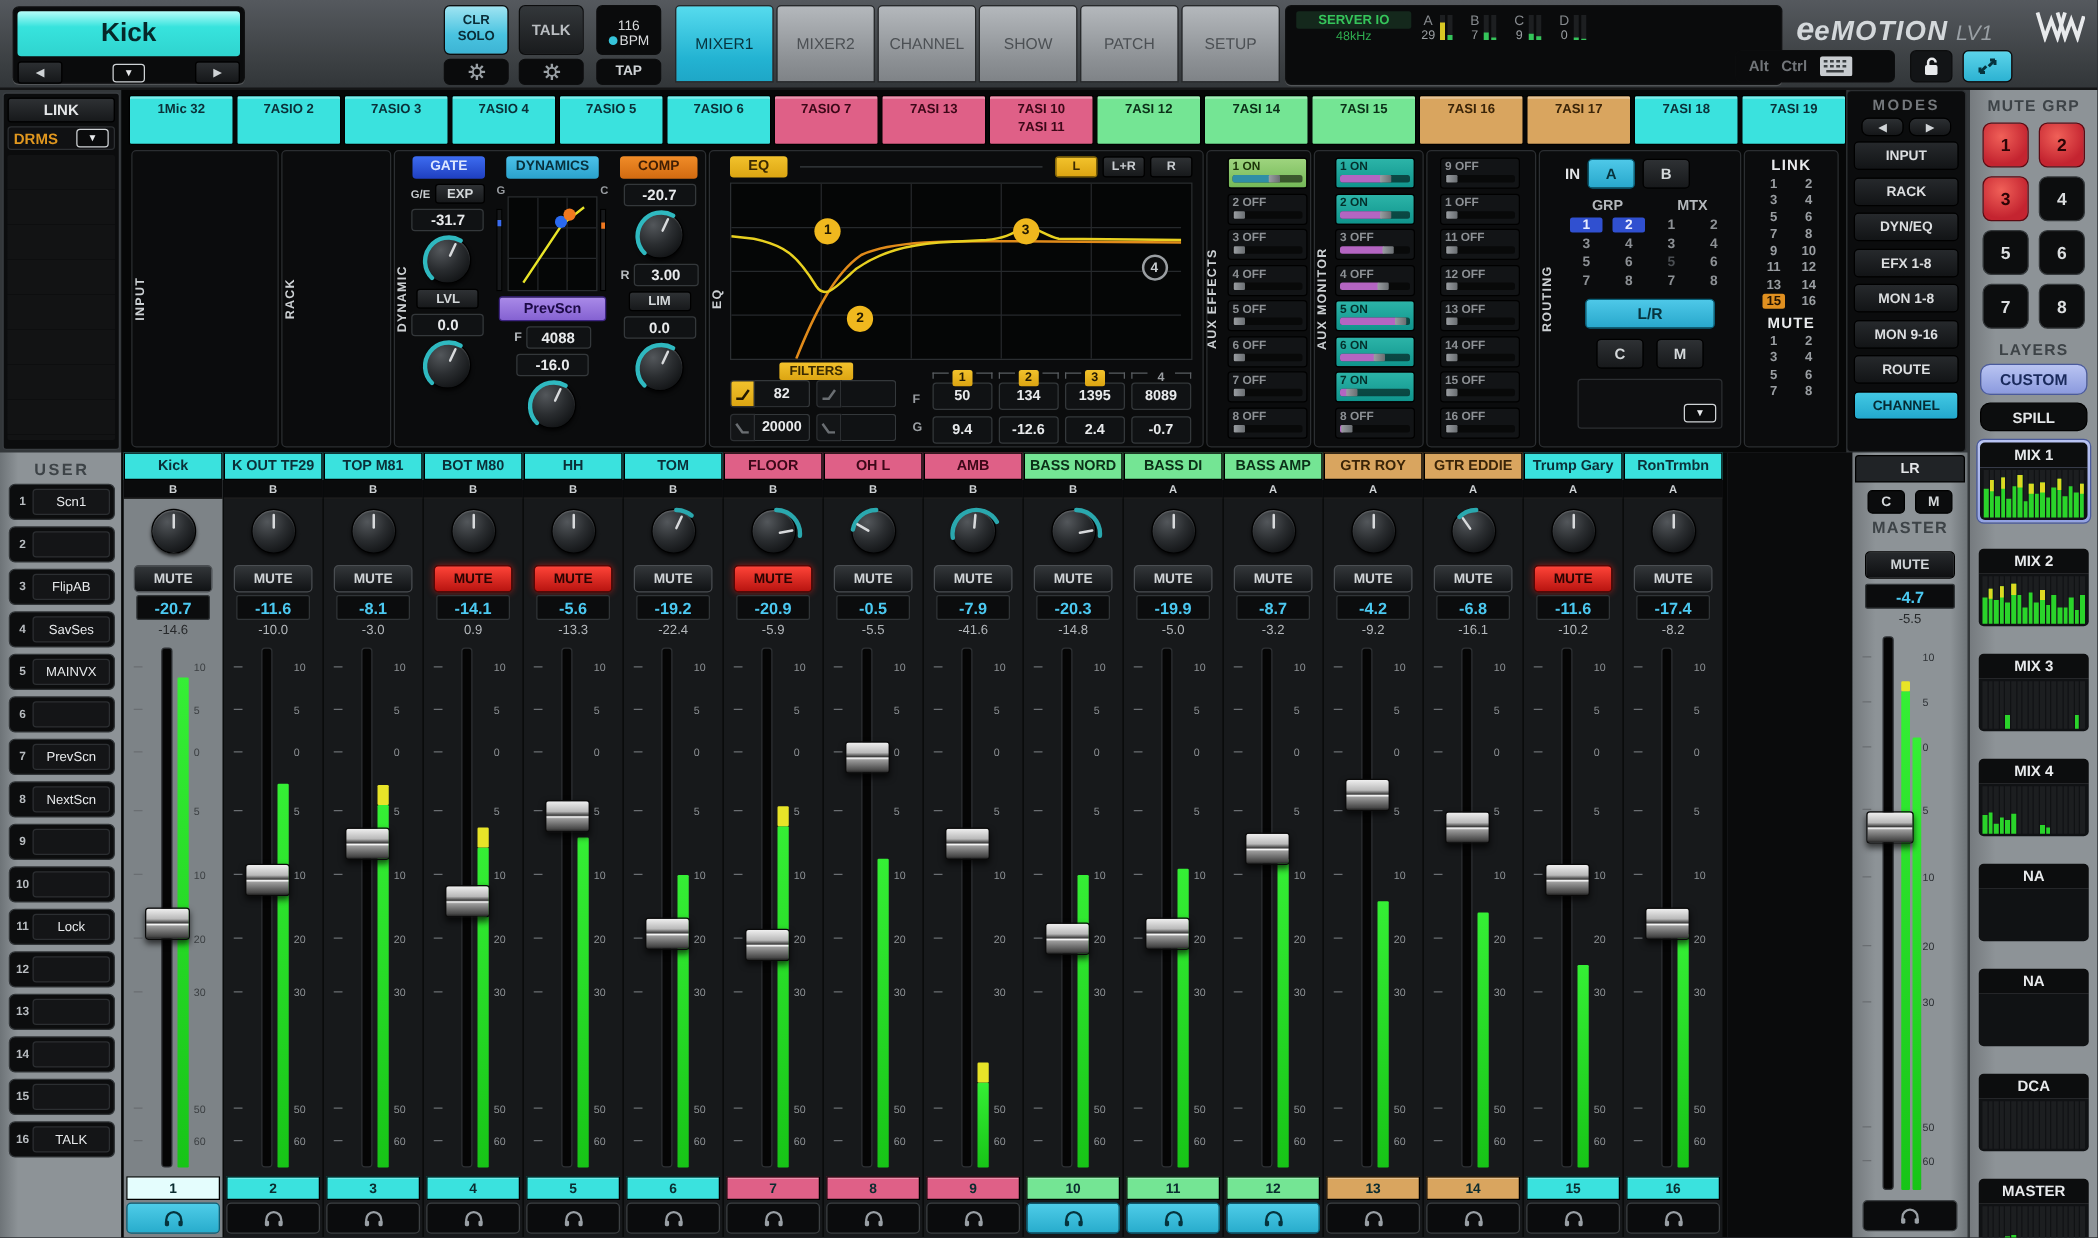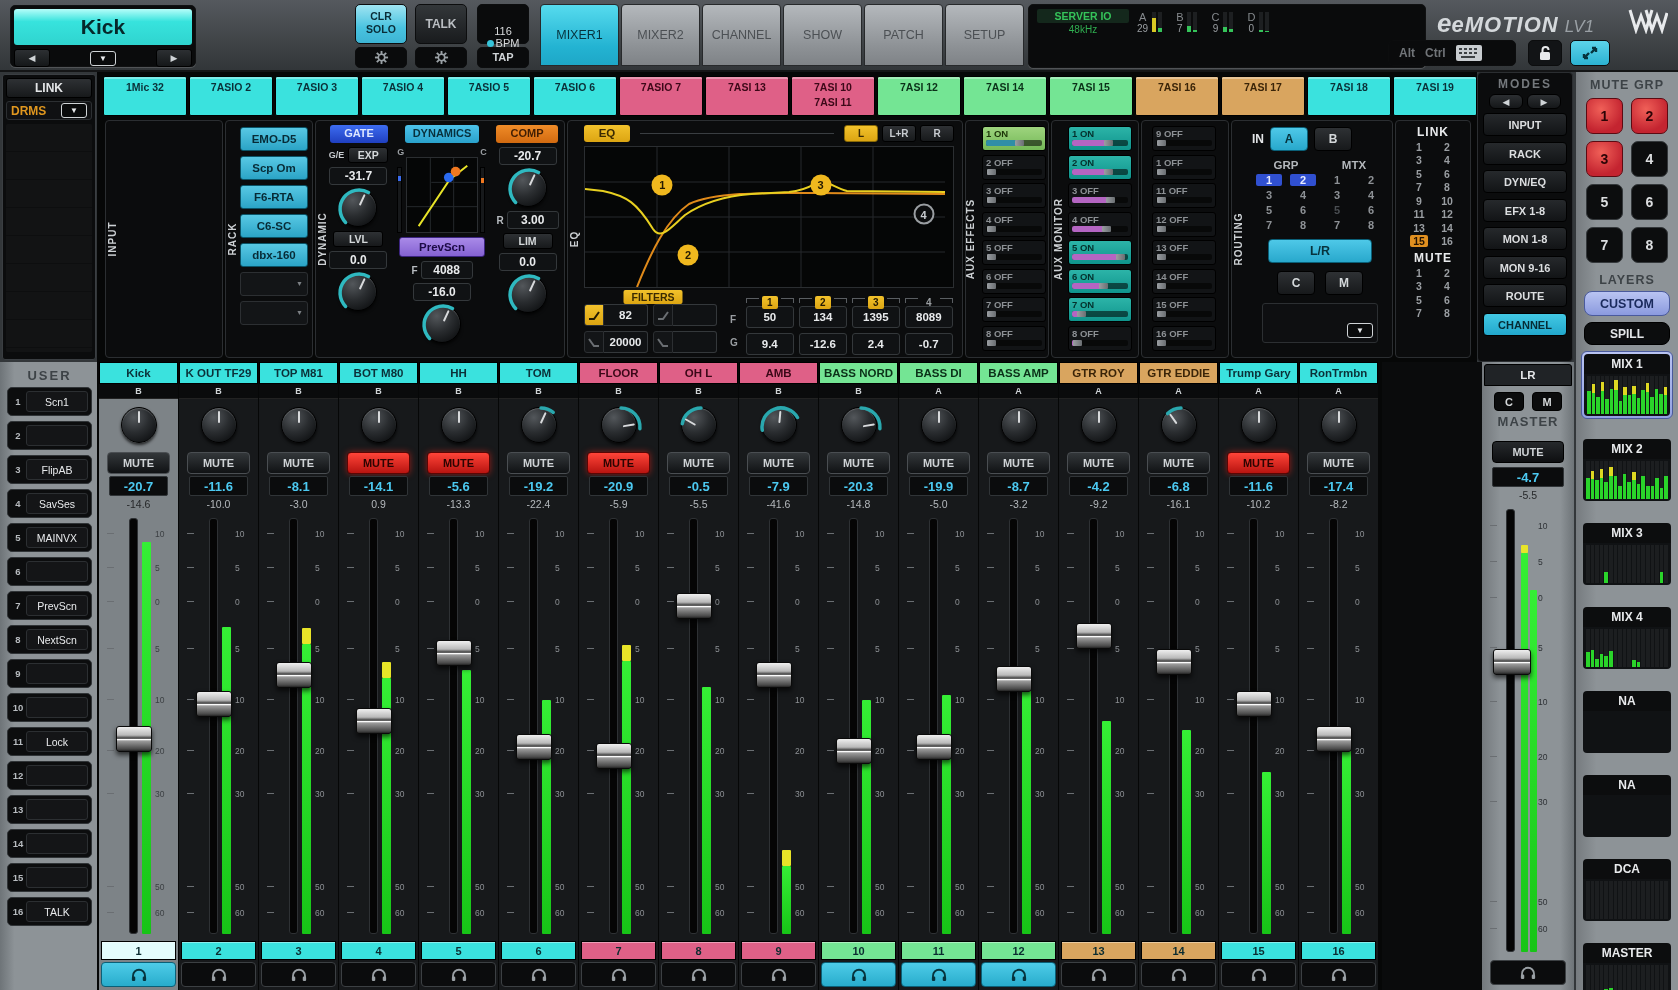--- a/index.html
+++ b/index.html
@@ -24,21 +24,21 @@
   display:flex; align-items:center; justify-content:center; font-size:15px; color:#45494c; letter-spacing:1px; }
 #preset-box .nav-row { justify-content:center; }
 .sq-btn { position:absolute; border-radius:5px; border:1px solid #0c0d0e; }
 #clr-solo { left:355px; top:4px; width:52px; height:40px; background:linear-gradient(#9fe4f2,#49c3e0 60%,#3db4d4);
   color:#0a2d38; font-size:10.5px; font-weight:bold; text-align:center; padding-top:5px; line-height:13px; }
 #clr-gear { left:355px; top:47px; width:52px; height:21px; background:#0a0b0c; }
 #talk-btn { left:415px; top:4px; width:52px; height:40px; background:linear-gradient(#33373a,#191b1d);
   color:#babec2; font-size:12px; font-weight:bold; text-align:center; padding-top:12px; }
 #talk-gear { left:415px; top:47px; width:52px; height:21px; background:#0a0b0c; }
 .gear-ic { display:block; margin:2px auto; }
-#bpm-box { left:477px; top:4px; width:52px; height:40px; background:#0a0b0c; color:#d8dadc; text-align:center; font-size:11px; padding-top:20px;}
+#bpm-box { left:477px; top:4px; width:52px; height:40px; background:#0a0b0c; color:#d8dadc; text-align:center; font-size:11px; padding-top:10px;}
 #bpm-box .dot { display:inline-block; width:7px; height:7px; border-radius:50%; background:#36c4da; margin-right:2px; }
 #tap-btn { left:477px; top:47px; width:52px; height:21px; background:#0a0b0c; color:#cfd3d6; font-weight:bold; font-size:11px; text-align:center; padding-top:3px;}
 #tabs { position:absolute; left:540px; top:4px; display:flex; gap:2px; }
 .tab { width:79px; height:62px; background:linear-gradient(180deg,#b4b8bc,#8d9195 70%,#7f8387); border:1px solid #27292b;
   border-radius:4px 4px 0 0; color:#4c5054; font-size:12.5px; display:flex; align-items:center; justify-content:center; }
 .tab.on { background:linear-gradient(180deg,#56dbee,#23b3d2 70%,#1ea7c7); color:#07333d; }
 #scene-panel { left:1028px; top:4px; width:398px; height:64px; padding:2px 8px; }
 #scene-row { display:flex; align-items:center; height:28px; border-bottom:1px solid #3c4043; }
 #scene-name { color:#f2f4f5; font-size:15px; font-weight:bold; flex:0 0 180px; }
 #scene-dd { margin-left:60px; }
@@ -554,29 +554,20 @@
           <div class="pl">7ASI 19</div>
         </div>
       </div>
 
     <div id="p-input" class="panel">
       <div class="vlabel">INPUT</div>
     </div>
 
     <div id="p-rack" class="panel">
       <div class="vlabel">RACK</div>
-      <div class="col" id="rack-slots">
-          <div class="rslot">EMO-D5</div>
-          <div class="rslot">Scp Om</div>
-          <div class="rslot">F6-RTA</div>
-          <div class="rslot">C6-SC</div>
-          <div class="rslot">dbx-160</div>
-          <div class="rempty"></div>
-          <div class="rempty"></div>
-        </div>
     </div>
 
     <div id="p-dyn" class="panel">
       <div class="vlabel">DYNAMIC</div>
       <div id="dyn-hdr">
         <div id="gate-chip" class="hchip">GATE</div>
         <div id="dynamics-chip" class="hchip">DYNAMICS</div>
         <div id="comp-chip" class="hchip">COMP</div>
       </div>
       <div id="dyn-body">

